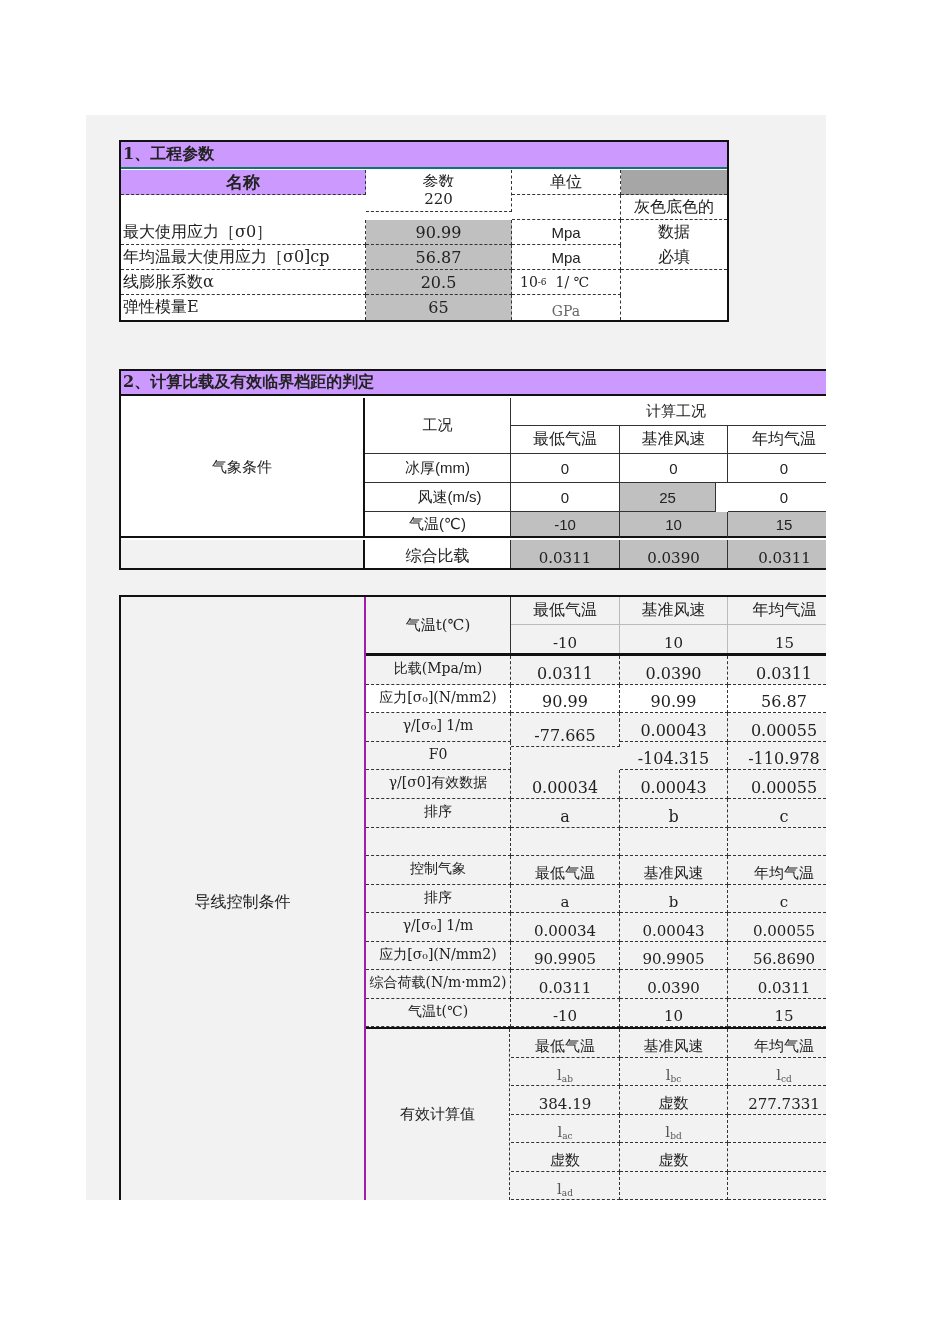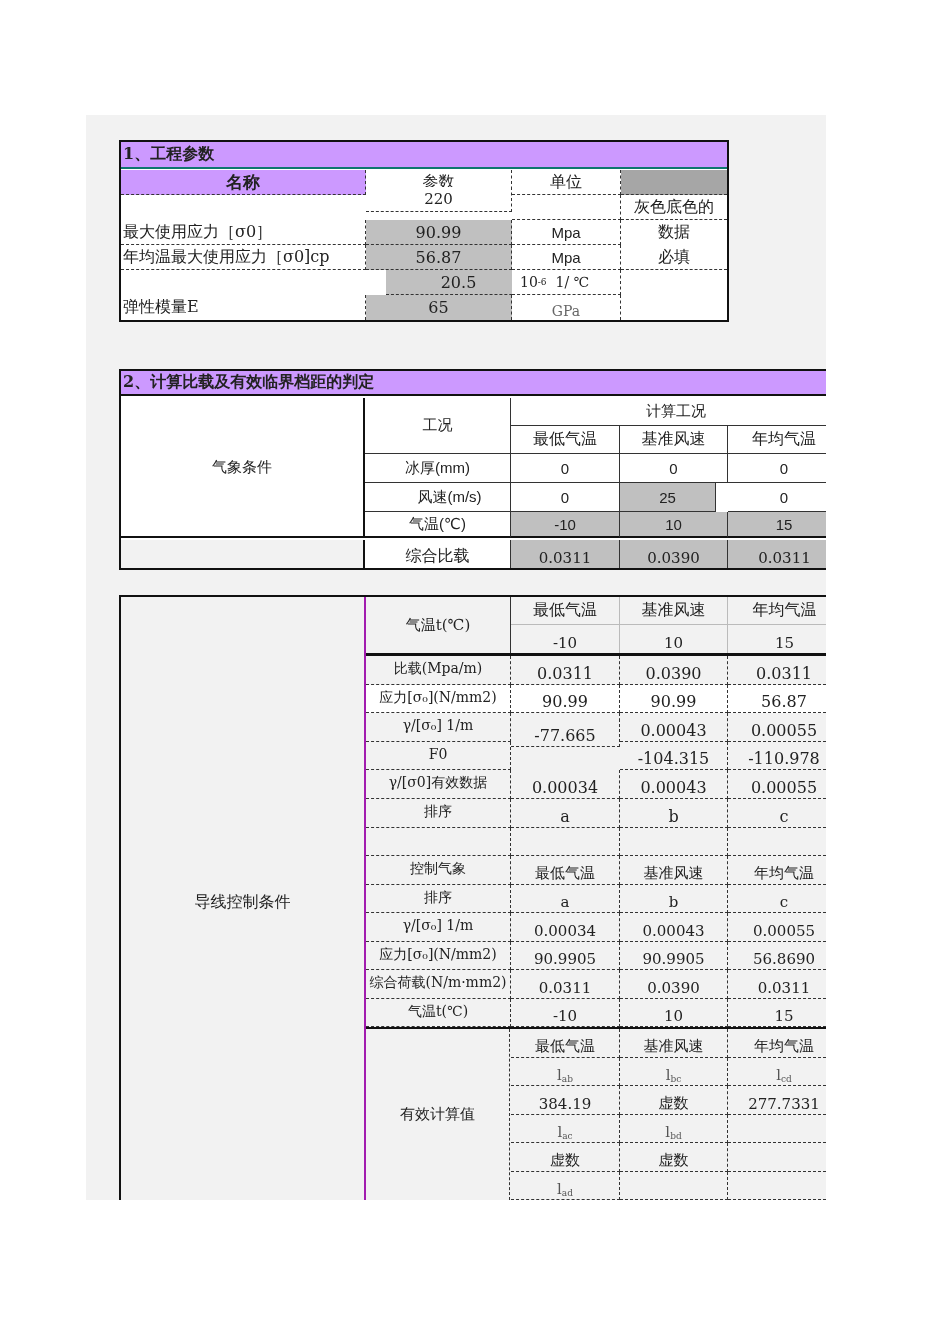--- a/index.html
+++ b/index.html
@@ -47,21 +47,22 @@
   <div class="cell left w db dr" style="left:35px; top:105px; width:245px; height:25px; font-size:16px;">最大使用应力［σ0］</div>
   <div class="cell g1 db dr" style="left:280px; top:105px; width:146px; height:25px; font-size:16px;">90.99</div>
   <div class="cell w db dr sans" style="left:426px; top:105px; width:109px; height:25px; font-size:15px;">Mpa</div>
   <div class="cell w" style="left:535px; top:105px; width:106px; height:25px; font-size:16px;">数据</div>
 
   <div class="cell left w db dr" style="left:35px; top:130px; width:245px; height:25px; font-size:16px;">年均温最大使用应力［σ0]cp</div>
   <div class="cell g1 db dr" style="left:280px; top:130px; width:146px; height:25px; font-size:16px;">56.87</div>
   <div class="cell w db dr sans" style="left:426px; top:130px; width:109px; height:25px; font-size:15px;">Mpa</div>
   <div class="cell w db" style="left:535px; top:130px; width:106px; height:25px; font-size:16px;">必填</div>
 
-  <div class="cell g1 db dr" style="left:280px; top:155px; width:146px; height:25px; font-size:16px;margin-left:20px;">20.5</div>
+  <div class="cell left w db dr" style="left:35px; top:155px; width:245px; height:25px; font-size:16px;">线膨胀系数α</div>
+  <div class="cell g1 db dr" style="left:280px; top:155px; width:146px; height:25px; font-size:16px;">20.5</div>
   <div class="cell w db dr left" style="left:426px; top:155px; width:109px; height:25px; font-size:14px; padding-left:8px;">
     <span>10</span><span class="sup">-6</span>&nbsp;&nbsp;<span>1/ ℃</span>
   </div>
   <div class="cell w" style="left:535px; top:155px; width:106px; height:25px;"></div>
 
   <div class="cell left w dr" style="left:35px; top:180px; width:245px; height:25px; font-size:16px;">弹性模量E</div>
   <div class="cell g1 dr" style="left:280px; top:180px; width:146px; height:25px; font-size:16px;">65</div>
   <div class="cell w dr bottom-text" style="left:426px; top:180px; width:109px; height:25px; font-size:14px; color:#666;">GPa</div>
   <div class="cell w" style="left:535px; top:180px; width:106px; height:25px;"></div>
 

